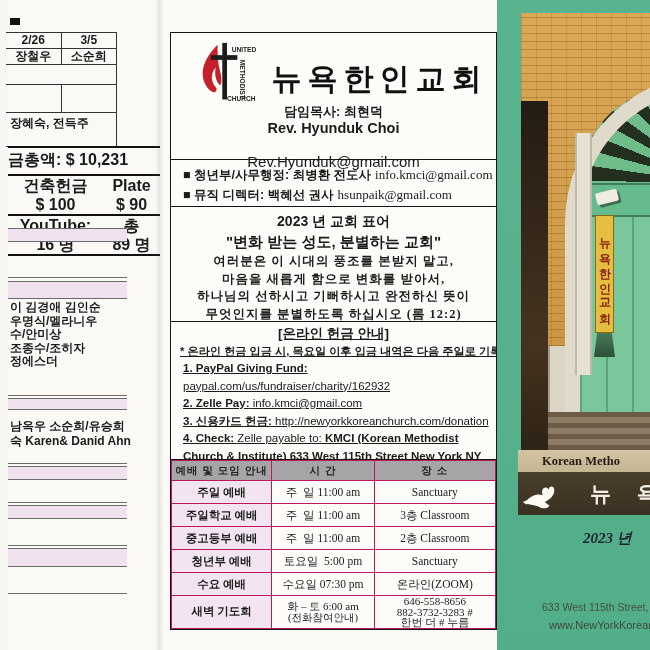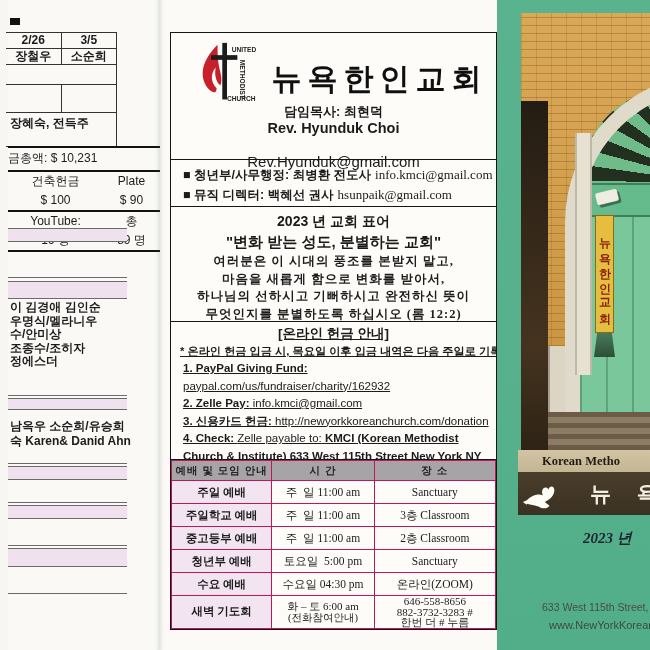--- a/index.html
+++ b/index.html
@@ -14,21 +14,21 @@
   .black-mark{left:2px;top:18px;width:10px;height:7px;background:#111;}
   .wk-table{left:-2px;top:32px;width:110px;border:1px solid #333;border-left:none;}
   .wk-row{display:flex;border-bottom:1px solid #333;}
   .wk-row:last-child{border-bottom:none;}
   .wk-cell{flex:1;text-align:center;font-weight:700;font-size:12px;line-height:13px;padding:1px 0;}
   .wk-cell.bl{border-left:1px solid #333;}
   .wk-empty1{height:17px;}
   .wk-empty2{height:25px;}
   .wk-note{height:31px;font-weight:700;font-size:12px;padding:2px 0 0 4px;}
 
-  .stats{left:0;top:146px;width:152px;font-weight:400;font-size:12px;}
+  .stats{left:0;top:146px;width:152px;font-weight:700;font-size:16px;}
   .thick{border-top:2.5px solid #111;}
   .stats-total{padding:2px 0 3px 0;}
   .stats-grid{display:flex;text-align:center;padding:2px 0;}
   .stats-col1{width:95px;}
   .stats-col2{flex:1;}
   .stats-grid div{line-height:15px;}
 
   .line{height:0;border-top:1px solid #6b6b6b;width:119px;left:0;}
   .band{width:119px;left:0;background:#efe2ee;border-top:1px solid #6b6b6b;border-bottom:1px solid #6b6b6b;}
   .names{left:2px;font-weight:600;font-size:12px;line-height:13.6px;color:#1c1c1c;}
@@ -268,21 +268,21 @@
           <td class="pre">주  일 11:00 am</td>
           <td>2층 Classroom</td>
         </tr>
         <tr>
           <td class="nm">청년부 예배</td>
           <td class="pre">토요일  5:00 pm</td>
           <td>Sanctuary</td>
         </tr>
         <tr>
           <td class="nm">수요 예배</td>
-          <td class="pre">수요일 04:30 pm</td>
+          <td class="pre">수요일 07:30 pm</td>
           <td>온라인(ZOOM)</td>
         </tr>
         <tr class="tall">
           <td class="nm">새벽 기도회</td>
           <td>
             <div class="cell-l">화 – 토 6:00 am</div>
             <div class="cell-sub">(전화참여안내)</div>
           </td>
           <td>
             <div class="cell-l">646-558-8656</div>

